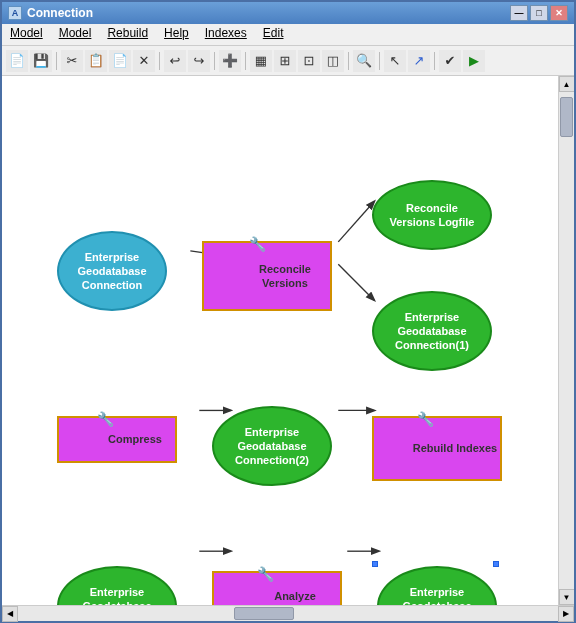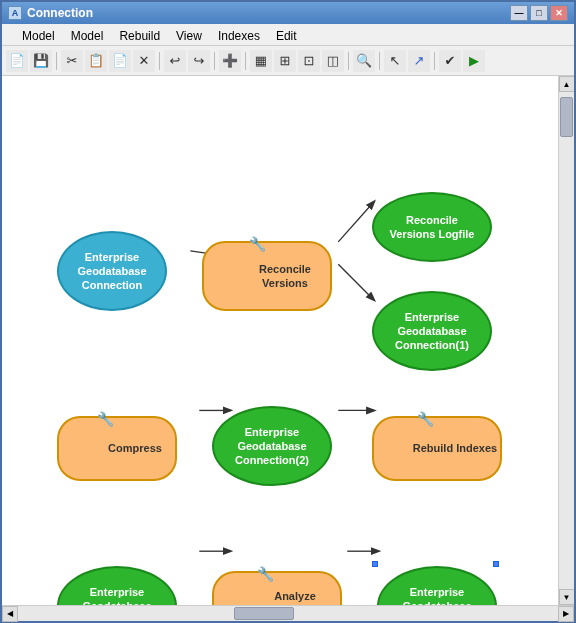--- a/index.html
+++ b/index.html
@@ -59,24 +59,25 @@
       color: #000;
       cursor: pointer;
     }
 
     .title-btn.close { background: #e08080; color: white; font-weight: bold; }
 
     .menu-bar {
       background: #f0f0f0;
       height: 22px;
       display: flex;
-      align-items: flex-end;
-      padding: 0 12px;
+      align-items: flex-start;
+      padding: 0 0;
       border-bottom: 1px solid #ccc;
       flex-shrink: 0;
+      text-decoration: underline;
     }
 
     .menu-item {
       padding: 2px 8px;
       cursor: pointer;
       font-size: 12px;
       color: #000;
     }
 
     .toolbar {
@@ -209,22 +210,22 @@
     }
 
     .node-oval {
       border-radius: 50%;
       background: #2db52d;
       color: white;
       border: 2px solid #1a8a1a;
     }
 
     .node-rect {
-      border-radius: 23px;
-      background: #fdba74;
+      border-radius: 0;
+      background: #d946ef;
       color: #333;
       border: 2px solid #d09000;
       padding-left: 36px;
     }
 
     
     .diagram-svg {
       position: absolute;
       top: 0;
       left: 0;
@@ -263,21 +264,21 @@
       <div class="title-btn">—</div>
       <div class="title-btn">□</div>
       <div class="title-btn close">✕</div>
     </div>
   </div>
 
   <div class="menu-bar">
     <div class="menu-item">Model</div>
     <div class="menu-item">Model</div>
     <div class="menu-item">Rebuild</div>
-    <div class="menu-item">View</div>
+    <div class="menu-item">Help</div>
     <div class="menu-item">Indexes</div>
     <div class="menu-item">Edit</div>
   </div>
 
   <div class="toolbar">
     <div class="tb-btn">📄</div>
     <div class="tb-btn">💾</div>
     <div class="tb-sep"></div>
     <div class="tb-btn">✂</div>
     <div class="tb-btn">📋</div>
@@ -332,29 +333,29 @@
       <div class="node node-oval" style="left:55px; top:155px; width:110px; height:80px; background:#3cb0d0; border-color:#2090b0;">
         <span>Enterprise<br>Geodatabase<br>Connection</span>
       </div>
 
       <div class="node node-rect" style="left:200px; top:165px; width:130px; height:70px;">
         <span>Reconcile Versions</span>
       </div>
 
       <div class="tool-icon" style="left:247px; top:160px;">🔧</div>
 
-      <div class="node node-oval" style="left:370px; top:116px; width:120px; height:70px;">
+      <div class="node node-oval" style="left:370px; top:104px; width:120px; height:70px;">
         <span>Reconcile<br>Versions Logfile</span>
       </div>
 
       <div class="node node-oval" style="left:370px; top:215px; width:120px; height:80px;">
         <span>Enterprise<br>Geodatabase<br>Connection(1)</span>
       </div>
 
-      <div class="node node-rect" style="left:55px; top:340px; width:120px; height:65px;">
+      <div class="node node-rect" style="left:55px; top:340px; width:120px; height:47px;">
         <span>Compress</span>
       </div>
 
       <div class="tool-icon" style="left:95px; top:335px;">🔧</div>
 
       <div class="node node-oval" style="left:210px; top:330px; width:120px; height:80px;">
         <span>Enterprise<br>Geodatabase<br>Connection(2)</span>
       </div>
 
       <div class="node node-rect" style="left:370px; top:340px; width:130px; height:65px;">

